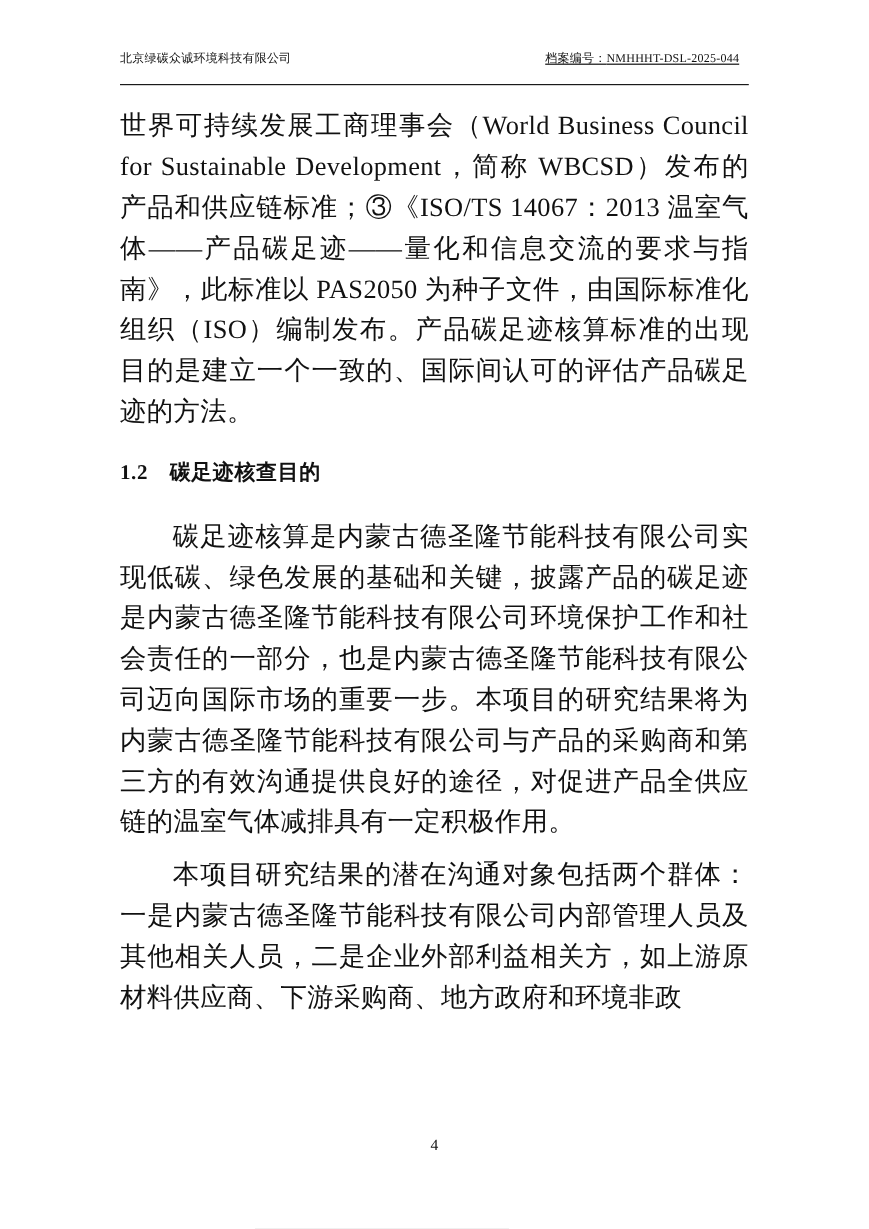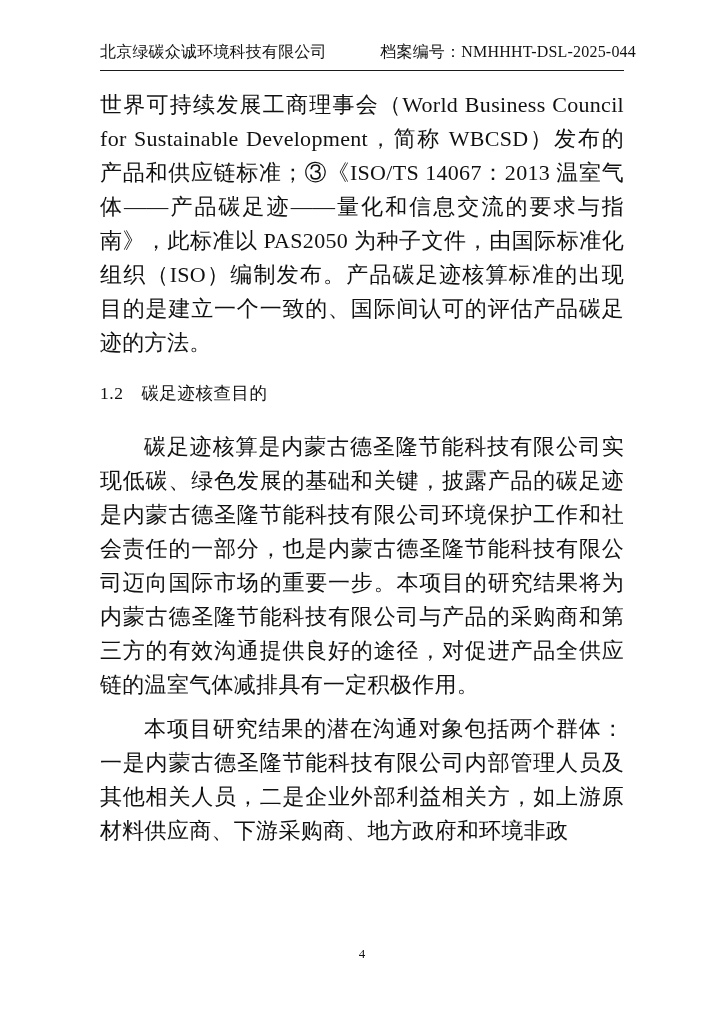--- a/index.html
+++ b/index.html
@@ -14,32 +14,33 @@
     background: #ffffff;
     margin: 0 auto;
     overflow: hidden;
     font-family: "Liberation Serif", "DejaVu Serif", serif;
     color: #111111;
   }
   .header {
     position: absolute;
     top: 42px;
     left: 100px;
-    right: 88px;
+    right: 108px;
     display: flex;
     justify-content: space-between;
     align-items: flex-start;
-    font-size: 16px;
+    font-size: 10px;
     letter-spacing: 0.2px;
   }
   .header-left {
     white-space: nowrap;
   }
   .header-right {
     white-space: nowrap;
+    text-decoration: underline;
   }
   .header-rule {
     position: absolute;
     top: 70px;
     left: 100px;
     right: 100px;
     border-bottom: 1px solid #1a1a1a;
   }
   .content {
     position: absolute;
@@ -56,21 +57,21 @@
     letter-spacing: 0.3px;
   }
   p.indent {
     text-indent: 2em;
   }
   .gap-sm { height: 10px; }
   .gap-md { height: 16px; }
   h2.section {
     margin: 0;
     font-size: 17.5px;
-    font-weight: normal;
+    font-weight: bold;
     line-height: 34px;
     letter-spacing: 0.5px;
   }
   h2.section .num {
     display: inline-block;
     margin-right: 18px;
   }
   .footer-pagenum {
     position: absolute;
     bottom: 62px;

